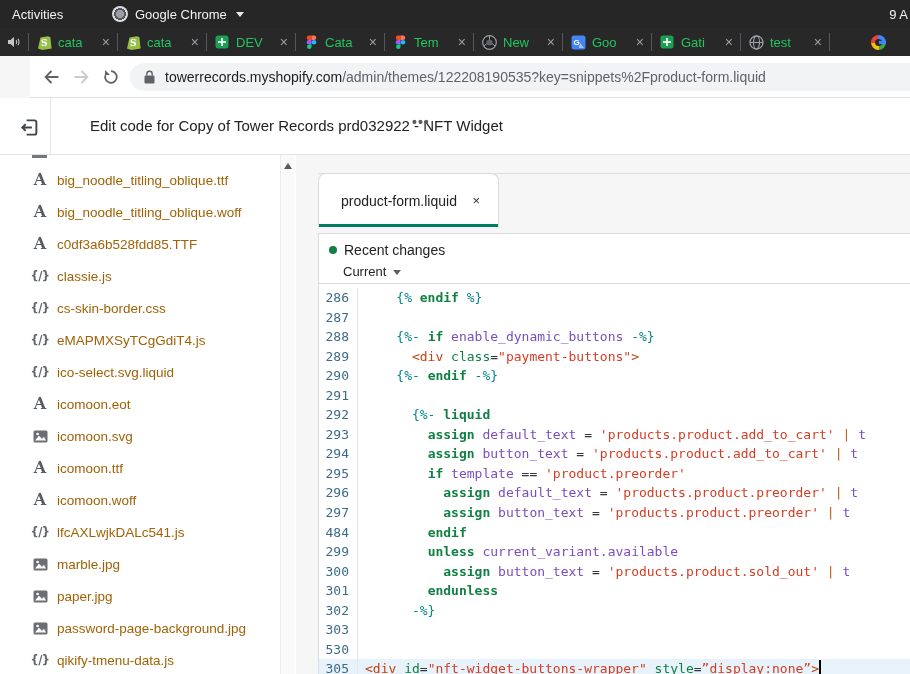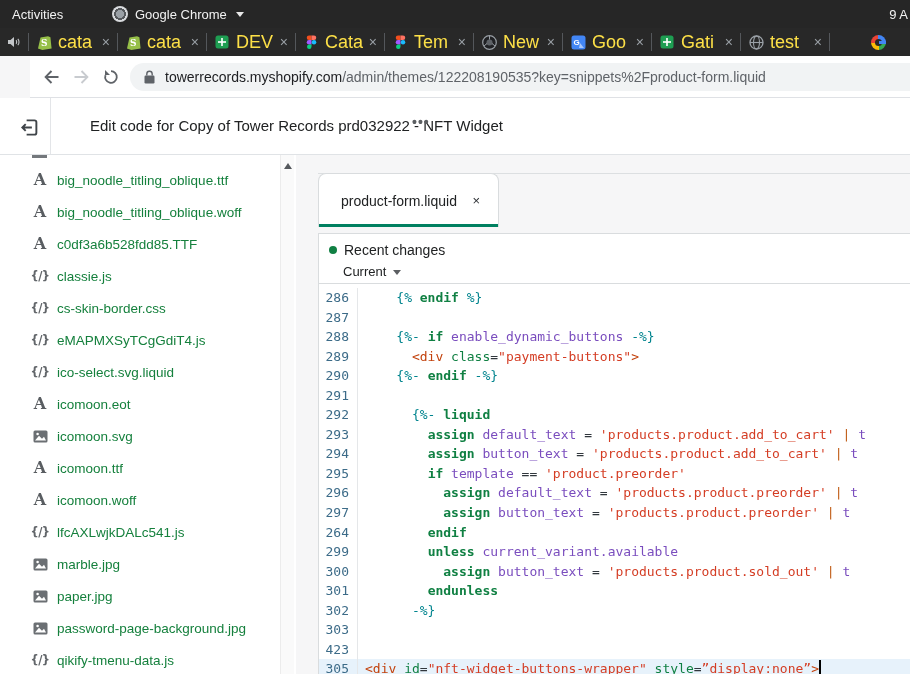--- a/index.html
+++ b/index.html
@@ -18,21 +18,21 @@
                border-top:5px solid #e8e8e8; margin-left:2px; }
   .sys-clock { position:absolute; right:2px; font-size:13px; }
 
   
   .tabstrip { position:absolute; left:0; top:28px; width:910px; height:28px; background:#282828;
               display:flex; align-items:center; }
   .speaker-wrap { width:44px; display:flex; justify-content:center; }
   .tab-divider { width:1px; height:18px; background:#54575b; flex:0 0 1px; }
   .btab { display:flex; align-items:center; width:88px; flex:0 0 88px; padding:0 7px; gap:6px; height:28px; }
   .btab.partial { width:80px; flex:0 0 80px; padding-left:40px; }
-  .btab-label { color:#fde047; font-size:18px; flex:1; overflow:hidden; white-space:nowrap; }
+  .btab-label { color:#22c55e; font-size:13px; flex:1; overflow:hidden; white-space:nowrap; }
   .btab-close { color:#9aa0a6; font-size:14px; line-height:14px; }
   .fav { width:16px; height:16px; flex:0 0 16px; display:flex; align-items:center; justify-content:center; position:relative; }
   .fav svg { display:block; }
   .g-circle { width:15px; height:15px; border-radius:50%; position:relative;
       background:conic-gradient(#4285f4 0 25%, #34a853 25% 50%, #fbbc05 50% 75%, #ea4335 75% 100%); }
   .g-circle::after { content:""; position:absolute; inset:4px; background:#282828; border-radius:50%; }
   .g-circle::before { content:""; position:absolute; right:0; top:6px; width:7px; height:3px; background:#4285f4; z-index:2; }
 
   
   .toolbar { position:absolute; left:0; top:56px; width:910px; height:42px; background:#ffffff;
@@ -53,21 +53,21 @@
   .head-more { position:absolute; left:412px; top:16px; color:#5c5f62; font-size:14px; font-weight:bold; letter-spacing:1px; }
 
   
   .sidebar { position:absolute; left:0; top:155px; width:296px; height:519px; background:#fff; overflow:hidden; }
   .file-partial { position:absolute; left:32px; top:0; width:15px; height:3px; background:#74787c; }
   .file-list { list-style:none; padding-top:9px; }
   .file-row { height:32px; display:flex; align-items:center; padding-left:32px; }
   .file-icon { width:16px; margin-right:9px; display:flex; justify-content:center; align-items:center; flex:0 0 16px; }
   .fi-font { font-family:"DejaVu Serif", serif; font-weight:bold; font-size:16px; color:#595d61; line-height:16px; }
   .fi-code { font-family:"DejaVu Sans", sans-serif; font-weight:600; font-size:11.5px; color:#62666a; letter-spacing:-0.5px; }
-  .file-name { font-size:13.5px; color:#15803d; white-space:nowrap; }
+  .file-name { font-size:13.5px; color:#a16207; white-space:nowrap; }
   .side-scroll { position:absolute; right:2px; top:0; width:14px; height:519px; background:#fafafa; border-left:1px solid #ececec; }
   .scroll-up { position:absolute; top:8px; left:3px; width:0; height:0;
                border-left:4px solid transparent; border-right:4px solid transparent; border-bottom:6px solid #55595d; }
 
   
   .main { position:absolute; left:318px; top:155px; width:592px; height:519px; }
   .tabbar-line { position:absolute; left:0; top:18px; width:592px; height:1px; background:#dcdfe1; }
   .etab { position:absolute; left:0; top:18px; width:181px; height:54px; background:#fff;
           border:1px solid #d9dcde; border-bottom:none; border-radius:8px 8px 0 0;
           display:flex; align-items:center; }
@@ -465,21 +465,21 @@
         </div>
         <div class="code-row">
           <span class="ln">296</span>
           <pre class="lc"><span class="tk-x">          </span><span class="tk-k">assign</span><span class="tk-x"> </span><span class="tk-v">default_text</span><span class="tk-x"> </span><span class="tk-o">=</span><span class="tk-x"> </span><span class="tk-s">'products.product.preorder'</span><span class="tk-x"> </span><span class="tk-p">|</span><span class="tk-x"> </span><span class="tk-v">t</span></pre>
         </div>
         <div class="code-row">
           <span class="ln">297</span>
           <pre class="lc"><span class="tk-x">          </span><span class="tk-k">assign</span><span class="tk-x"> </span><span class="tk-v">button_text</span><span class="tk-x"> </span><span class="tk-o">=</span><span class="tk-x"> </span><span class="tk-s">'products.product.preorder'</span><span class="tk-x"> </span><span class="tk-p">|</span><span class="tk-x"> </span><span class="tk-v">t</span></pre>
         </div>
         <div class="code-row">
-          <span class="ln">264</span>
+          <span class="ln">484</span>
           <pre class="lc"><span class="tk-x">        </span><span class="tk-k">endif</span></pre>
         </div>
         <div class="code-row">
           <span class="ln">299</span>
           <pre class="lc"><span class="tk-x">        </span><span class="tk-k">unless</span><span class="tk-x"> </span><span class="tk-v">current_variant.available</span></pre>
         </div>
         <div class="code-row">
           <span class="ln">300</span>
           <pre class="lc"><span class="tk-x">          </span><span class="tk-k">assign</span><span class="tk-x"> </span><span class="tk-v">button_text</span><span class="tk-x"> </span><span class="tk-o">=</span><span class="tk-x"> </span><span class="tk-s">'products.product.sold_out'</span><span class="tk-x"> </span><span class="tk-p">|</span><span class="tk-x"> </span><span class="tk-v">t</span></pre>
         </div>
@@ -489,21 +489,21 @@
         </div>
         <div class="code-row">
           <span class="ln">302</span>
           <pre class="lc"><span class="tk-x">      </span><span class="tk-d">-%}</span></pre>
         </div>
         <div class="code-row">
           <span class="ln">303</span>
           <pre class="lc"></pre>
         </div>
         <div class="code-row">
-          <span class="ln">423</span>
+          <span class="ln">530</span>
           <pre class="lc"></pre>
         </div>
         <div class="code-row active">
           <span class="ln">305</span>
           <pre class="lc"><span class="tk-t">&lt;div</span><span class="tk-x"> </span><span class="tk-a">id</span><span class="tk-o">=</span><span class="tk-s">"nft-widget-buttons-wrapper"</span><span class="tk-x"> </span><span class="tk-a">style</span><span class="tk-o">=</span><span class="tk-s">”display:none”</span><span class="tk-t">&gt;</span><span class="caret-cursor"></span></pre>
         </div>
       </div>
   </div>
 
 </div>

